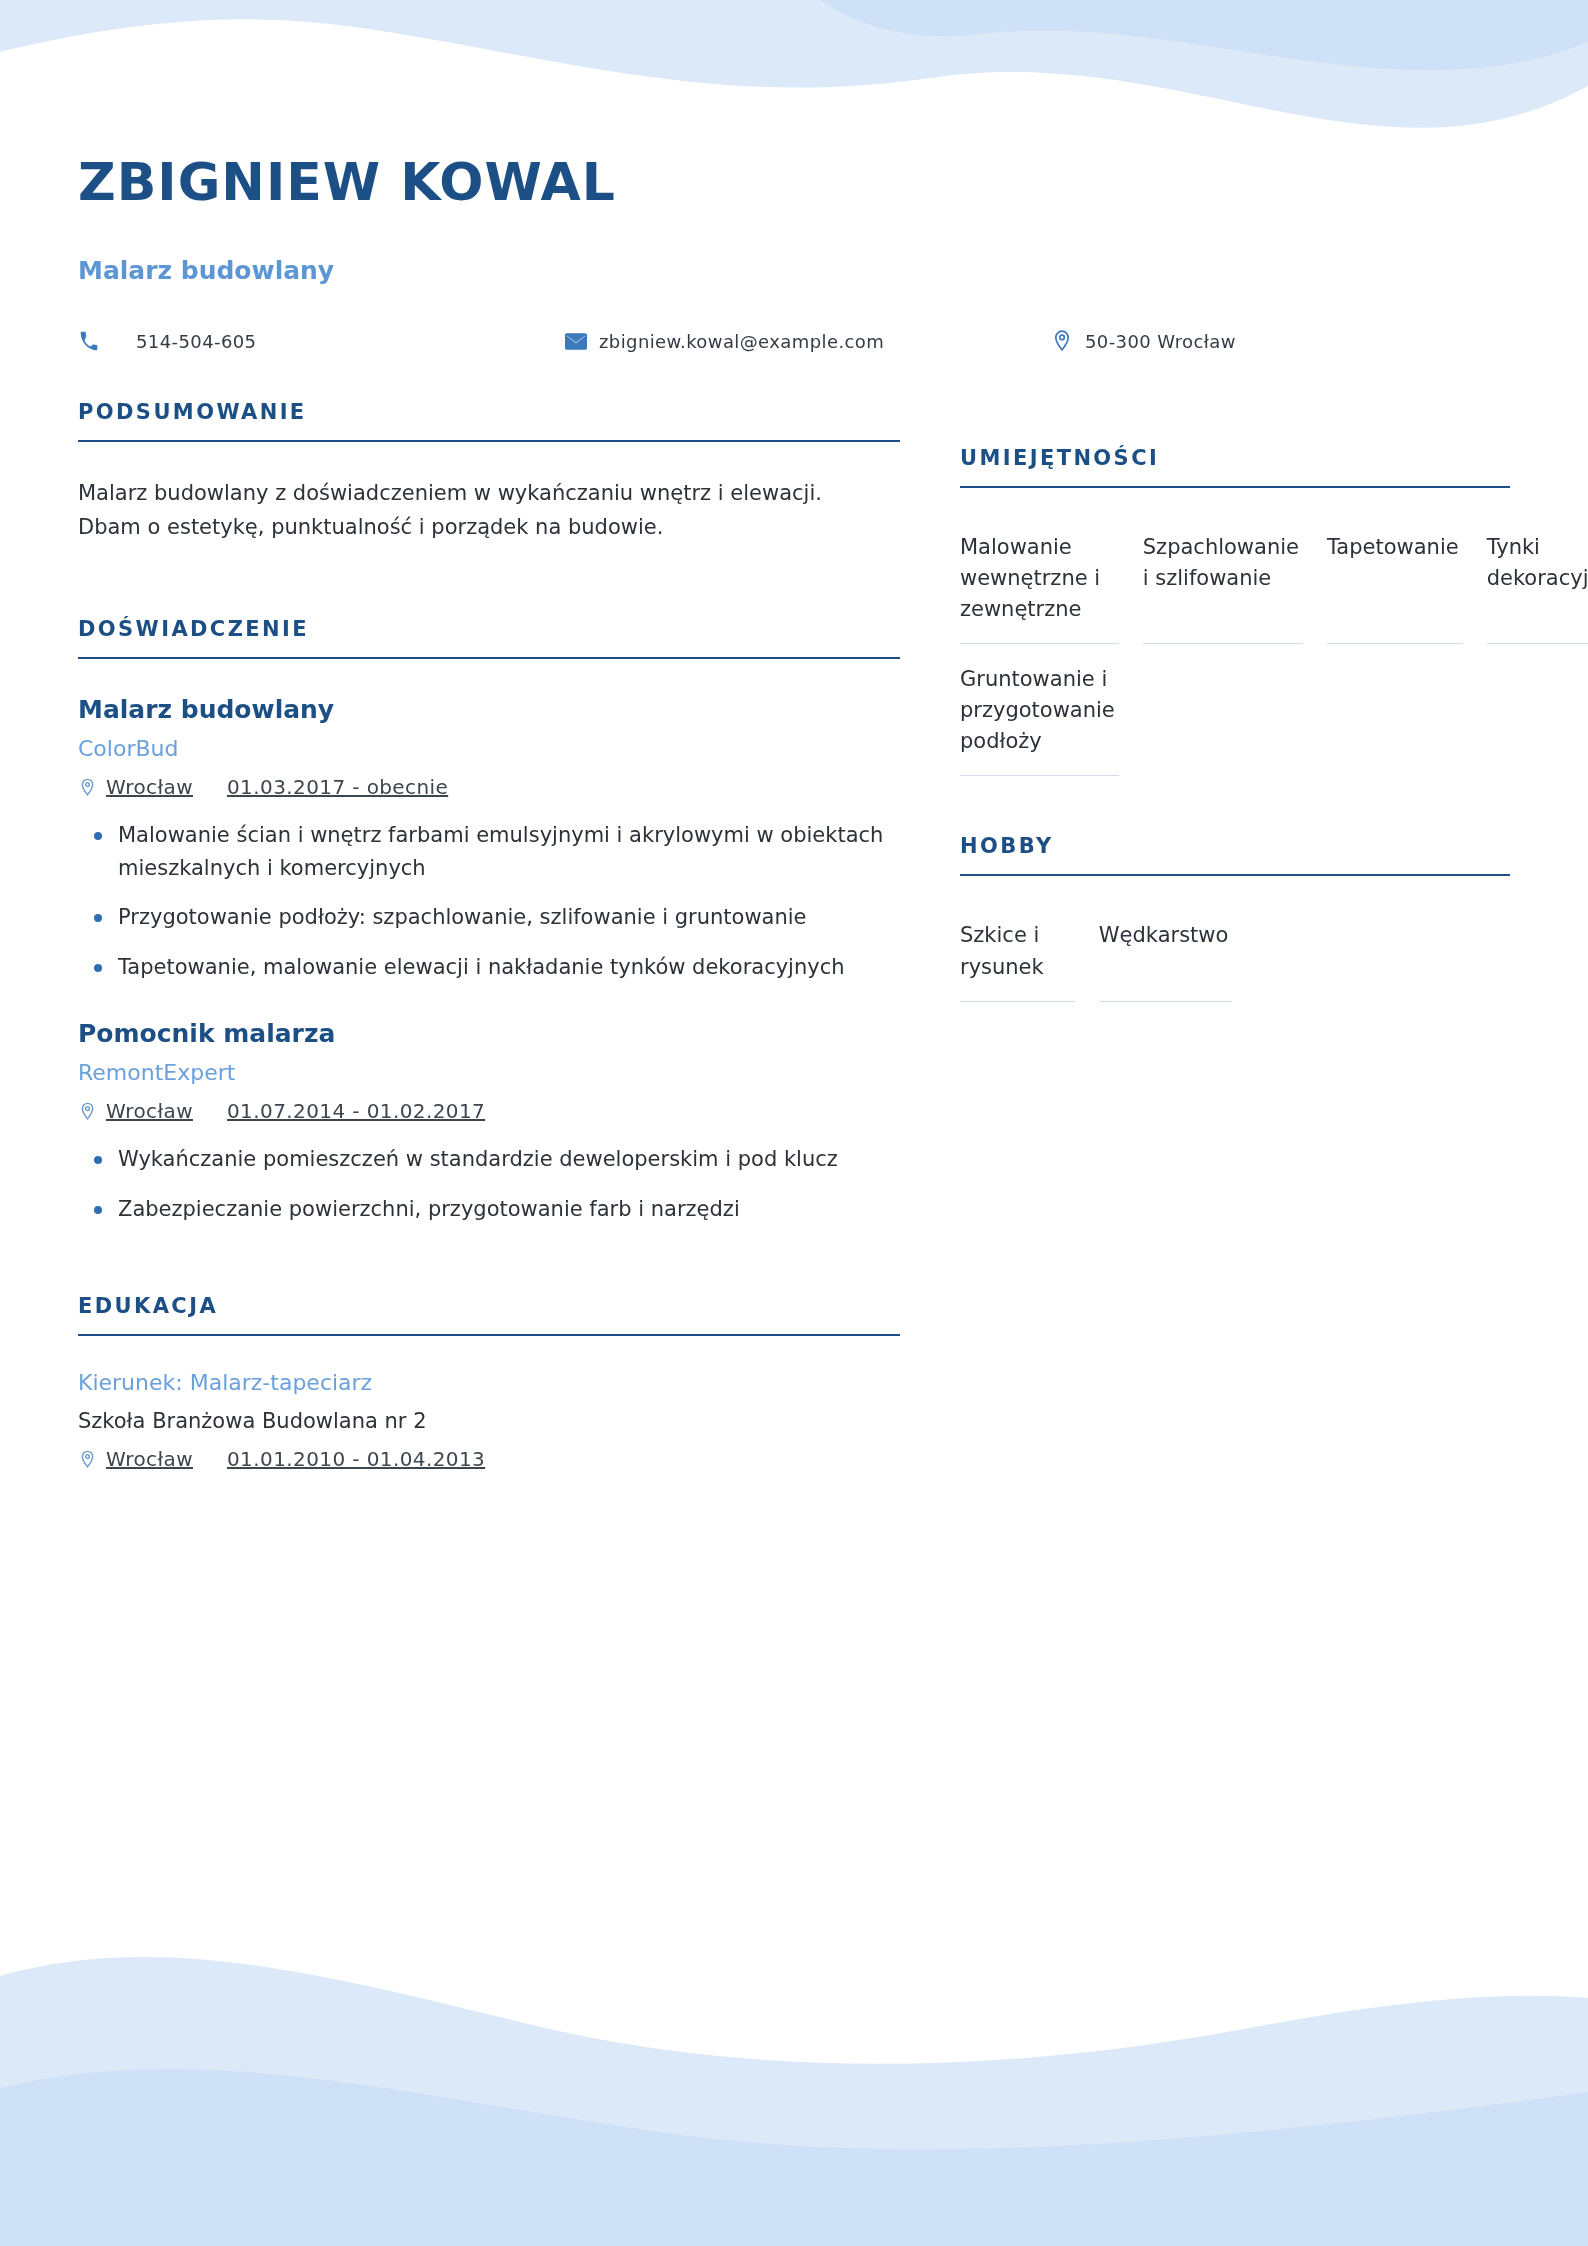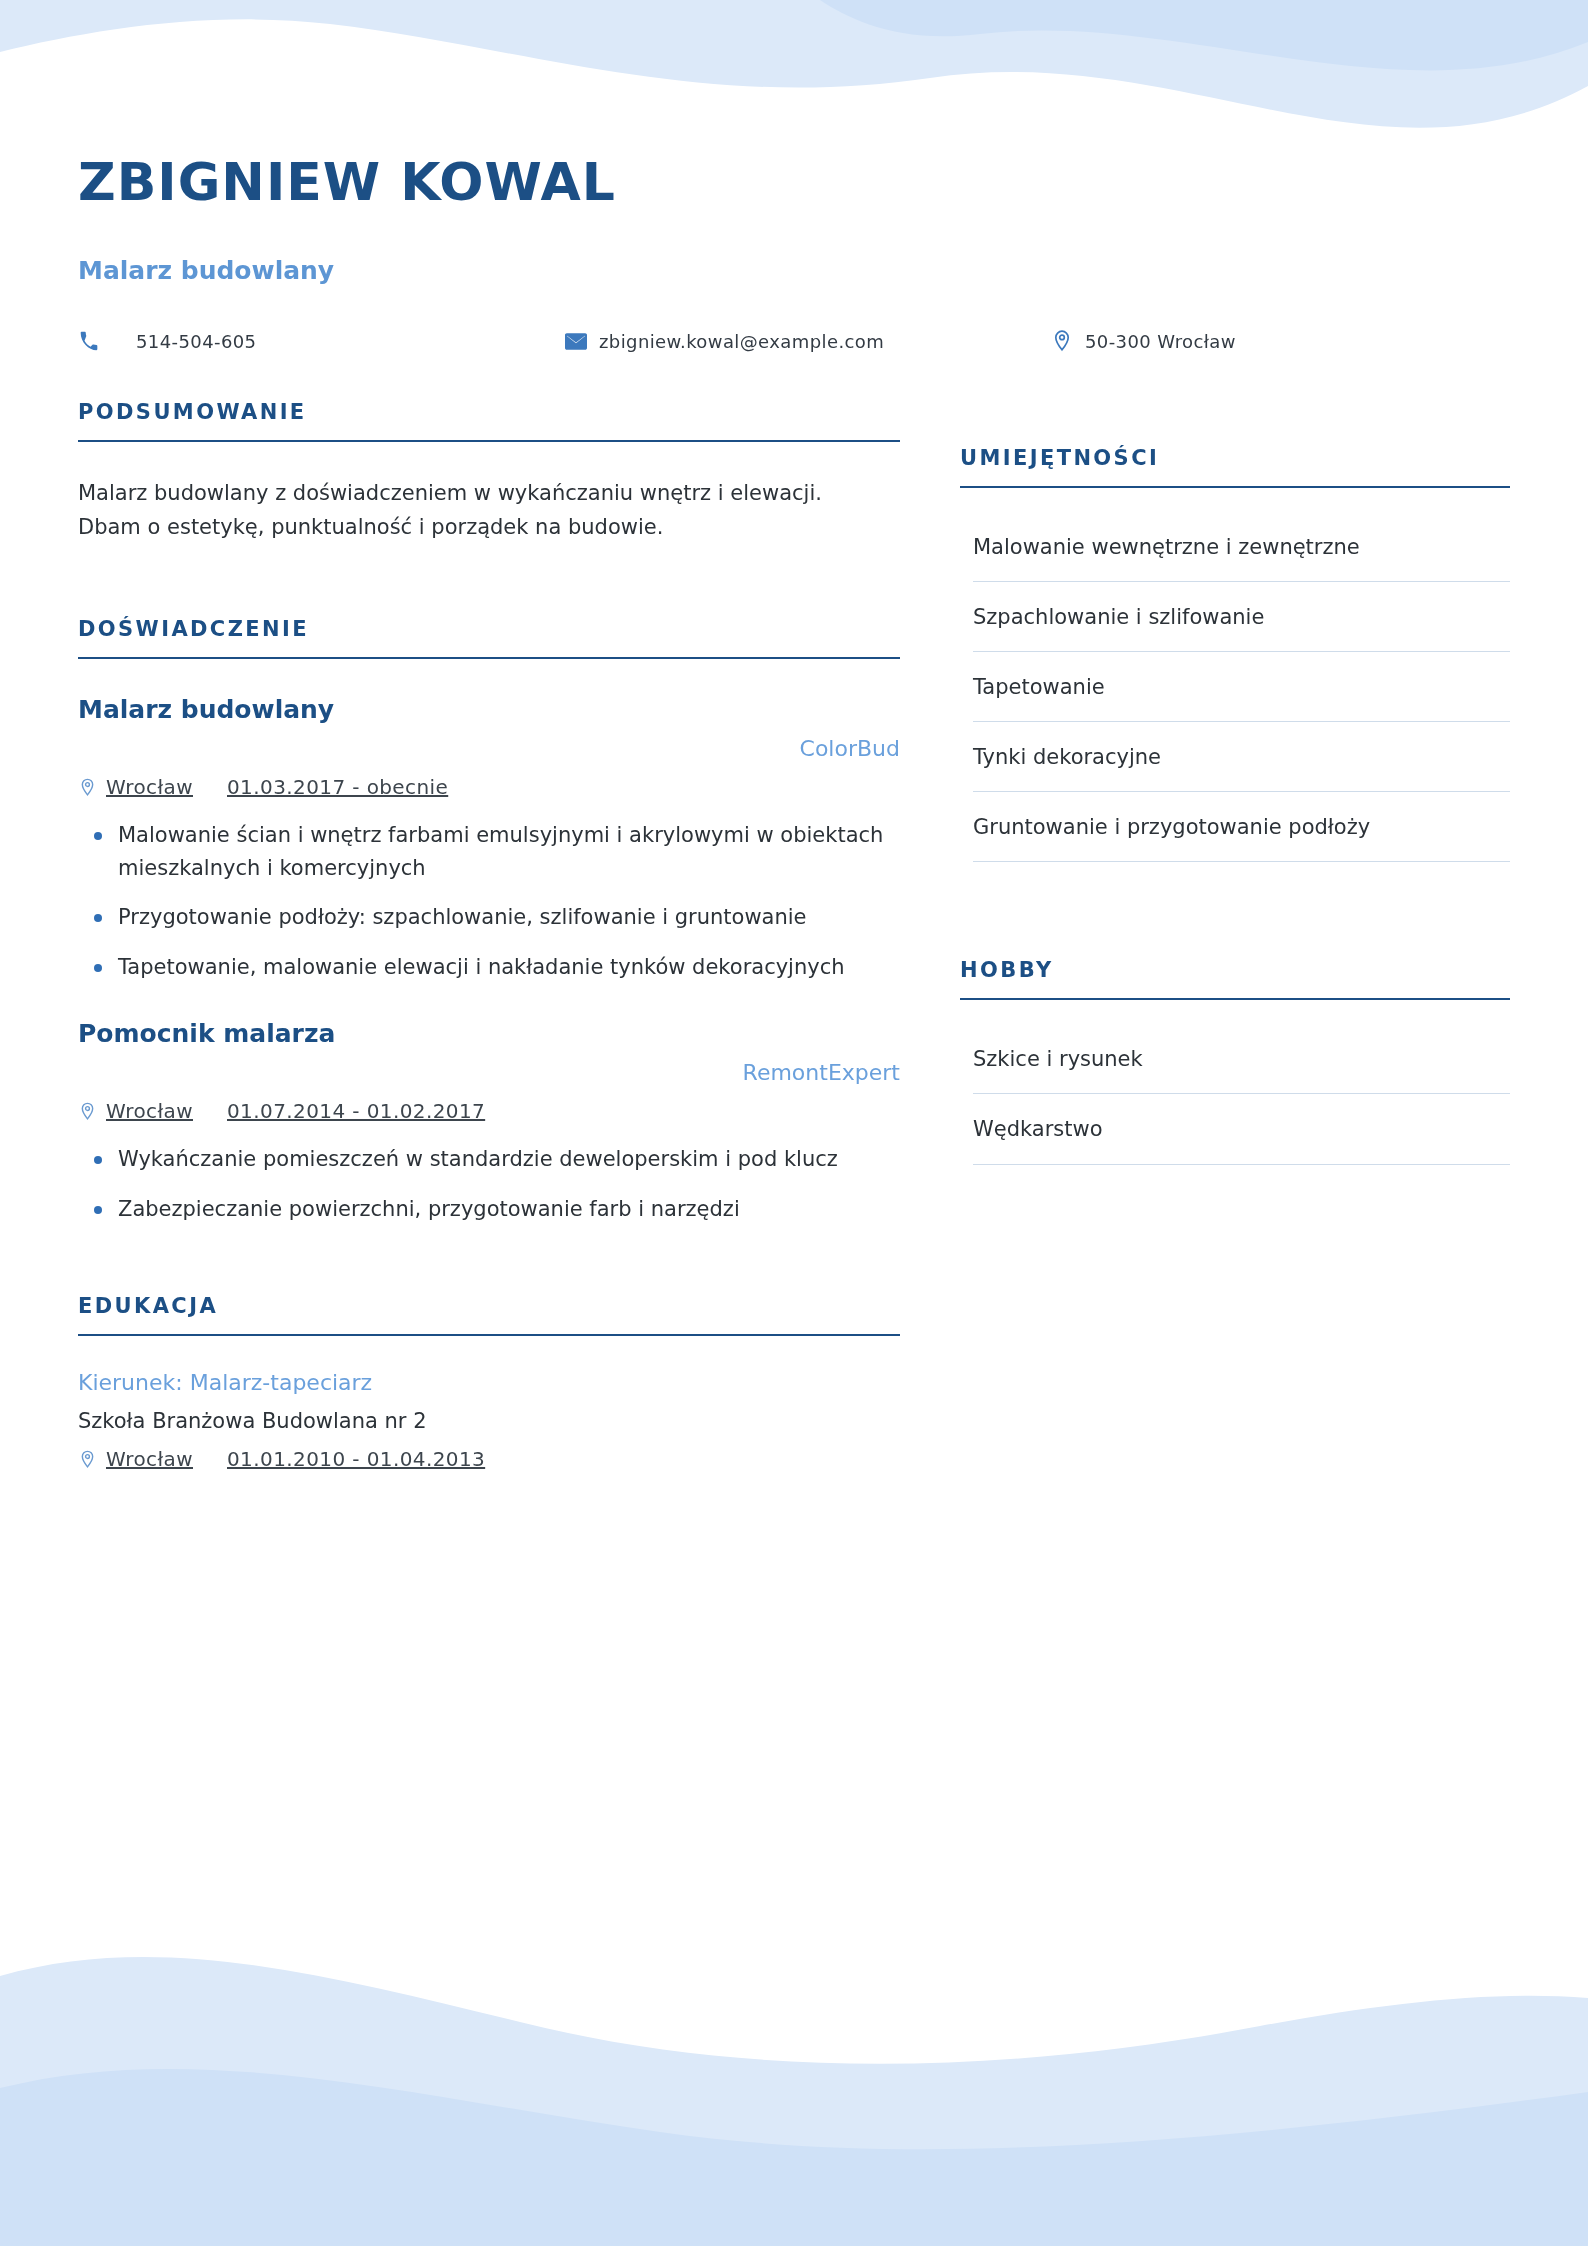--- a/index.html
+++ b/index.html
@@ -126,21 +126,20 @@
   .entry-role {
     font-size: 25px;
     font-weight: bold;
     color: #1c4f85;
     margin: 0;
   }
   .entry-company {
     font-size: 22px;
     color: #6aa0dc;
     margin: 12px 0 0 0;
-    text-align: right;
   }
   .entry-meta {
     display: flex;
     align-items: center;
     gap: 10px;
     margin-top: 14px;
     font-size: 20px;
     color: #3d454d;
     letter-spacing: 0.4px;
     text-decoration: underline;
@@ -188,24 +187,23 @@
   }
   .edu-school {
     font-size: 21px;
     color: #2c3238;
     margin: 14px 0 0 0;
   }
 
   
   .grid2 {
     display: grid;
-    grid-template-columns: 1fr;
+    grid-template-columns: 1fr 1fr 1fr 1fr;
     column-gap: 24px;
     margin-top: 24px;
-    margin-left: 13px;
   }
   .grid-cell {
     font-size: 21px;
     line-height: 1.48;
     color: #2c3238;
     padding: 20px 4px 18px 0;
     border-bottom: 1px solid #cfdcea;
     box-sizing: border-box;
   }
   .grid-cell.empty { border-bottom: none; }

